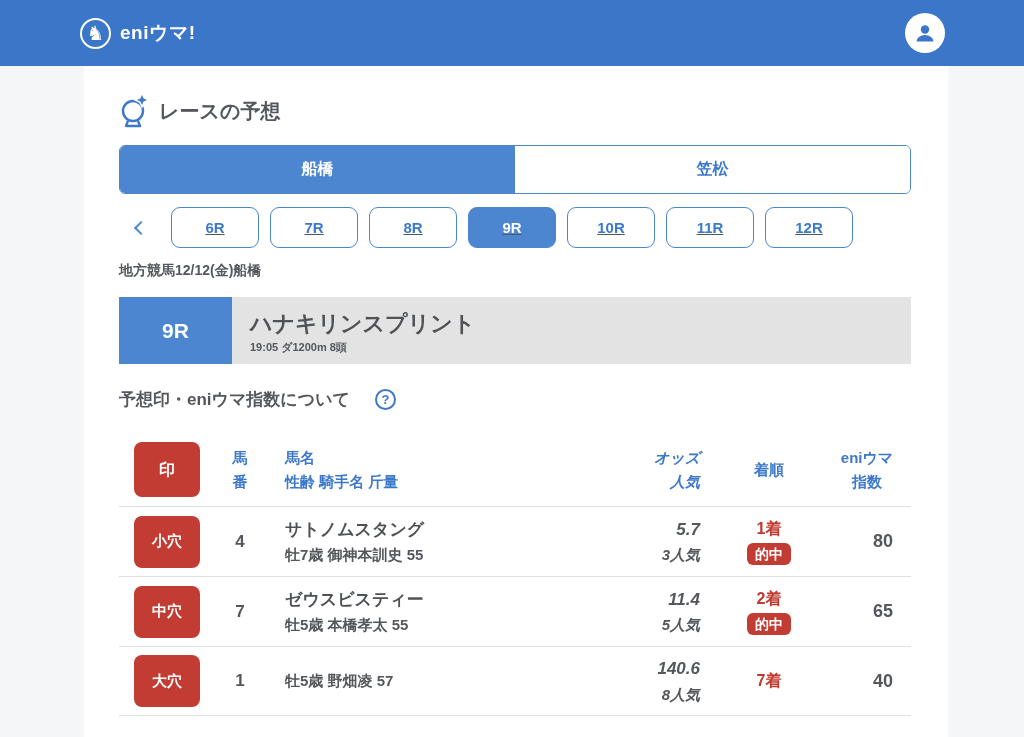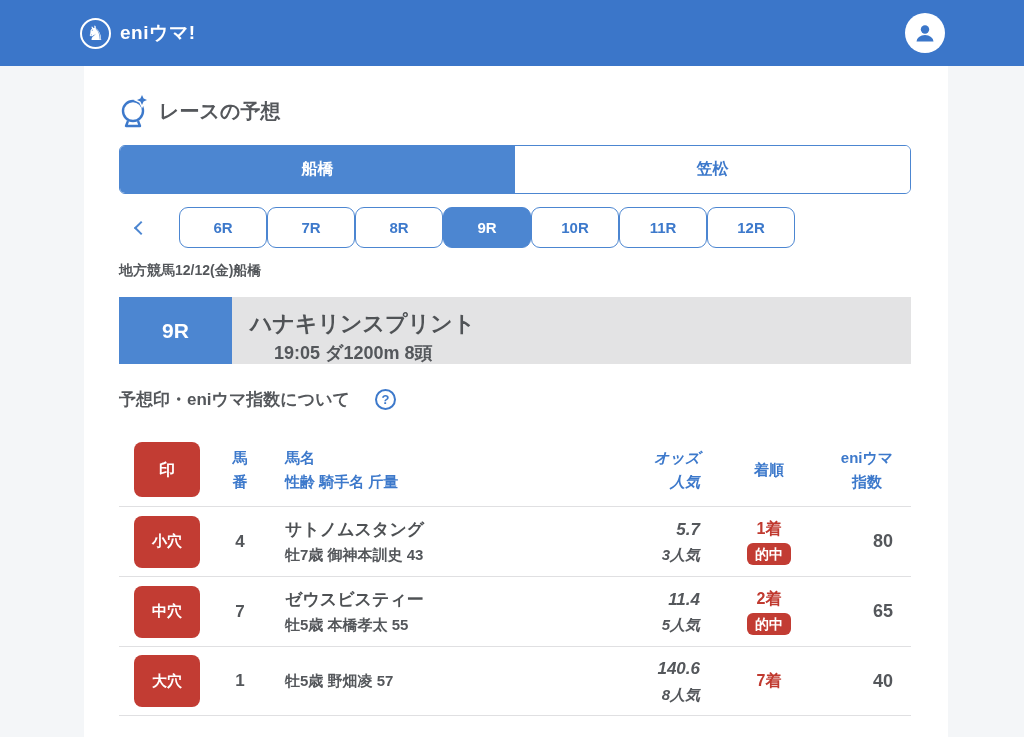--- a/index.html
+++ b/index.html
@@ -54,42 +54,42 @@
   .race-nav { margin-top:13px; display:flex; align-items:center; }
   .chev {
     width:20px; height:41px; background:none; border:none; cursor:pointer;
     display:flex; align-items:center; justify-content:center; margin-left:10px;
   }
   .chev span {
     display:block; width:10px; height:10px;
     border-left:2.5px solid #4c86d1; border-bottom:2.5px solid #4c86d1;
     transform:rotate(45deg); margin-left:4px;
   }
-  .race-btns { display:flex; margin-left:30px; }
+  .race-btns { display:flex; gap:11px; margin-left:22px;text-decoration:underline; }
   .race-btn {
     width:88px; height:41px; border:1.5px solid #4c86d1; border-radius:9px;
     background:#fff; color:#3d79cb; font-size:15px; font-weight:bold;
     font-family:inherit; cursor:pointer;
   }
   .race-btn.selected { background:#4c86d1; color:#fff; border-color:#4c86d1; }
 
   
   .meta-row { margin-top:14px; display:flex; font-size:14px; color:#54575b; }
 
   
   .race-banner { margin-top:17px; height:67px; display:flex; }
   .race-banner-no {
     width:113px; background:#4c86d1; color:#fff; font-size:21px;
     display:flex; align-items:center; justify-content:center; flex:none;
   }
   .race-banner-body {
     flex:1; background:#e3e3e4; padding:11px 0 0 18px; line-height:1.45;
   }
   .race-banner-name { font-size:22px; color:#505356; }
-  .race-banner-detail { font-size:18px; color:#54575b;margin-left:24px; }
+  .race-banner-detail { font-size:11px; color:#54575b; }
 
   
   .info-row { margin-top:24px; display:flex; align-items:center; gap:25px; }
   .info-label { font-size:17px; color:#54575b; }
   .help-icon {
     width:21px; height:21px; border:2px solid #3d79cb; border-radius:50%;
     background:#fff; color:#3d79cb; font-size:13px; font-weight:bold;
     display:flex; align-items:center; justify-content:center;
     cursor:pointer; font-family:inherit; padding:0;
   }
@@ -224,21 +224,21 @@
       </div>
     </div>
 
     <div class="t-row t-data">
       <div>
         <div class="mark-badge">小穴</div>
       </div>
       <div class="c2 horse-num">4</div>
       <div class="c3">
         <div class="horse-name">サトノムスタング</div>
-        <div class="horse-detail">牡7歳 御神本訓史 43</div>
+        <div class="horse-detail">牡7歳 御神本訓史 55</div>
       </div>
       <div class="c4">
         <div class="odds-val">5.7</div>
         <div class="pop-val">3人気</div>
       </div>
       <div class="c5">
         <div class="finish">1着</div>
         <span class="hit-badge">的中</span>
       </div>
       <div class="c6 idx-val">80</div>

